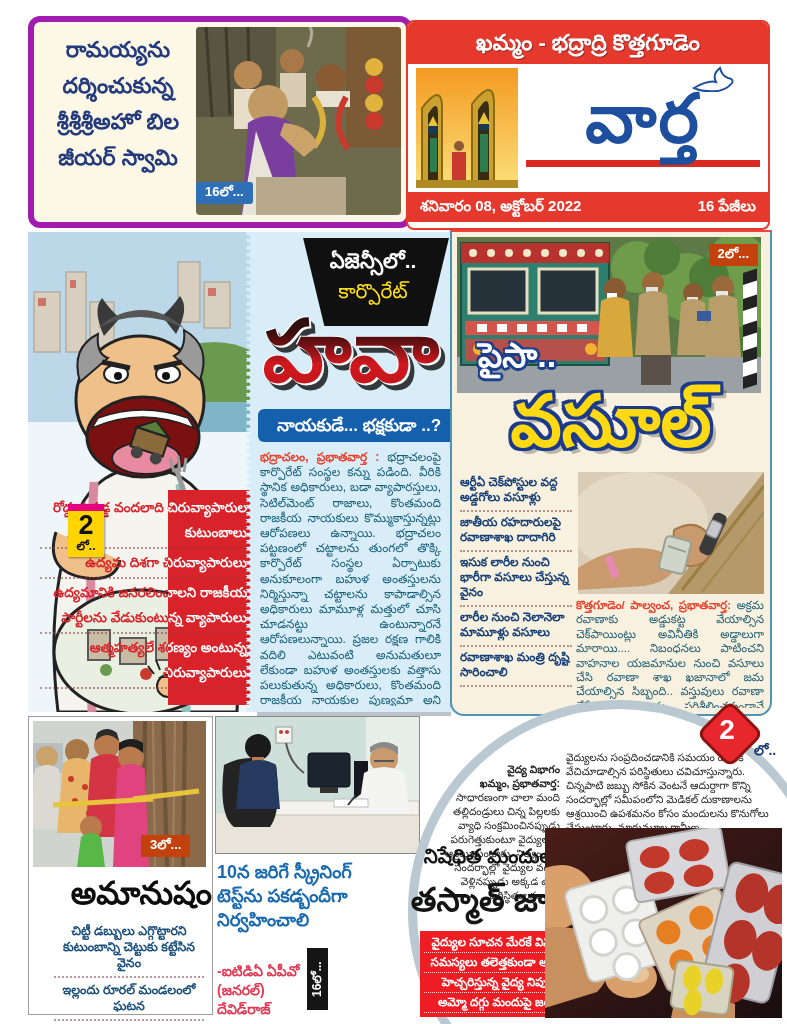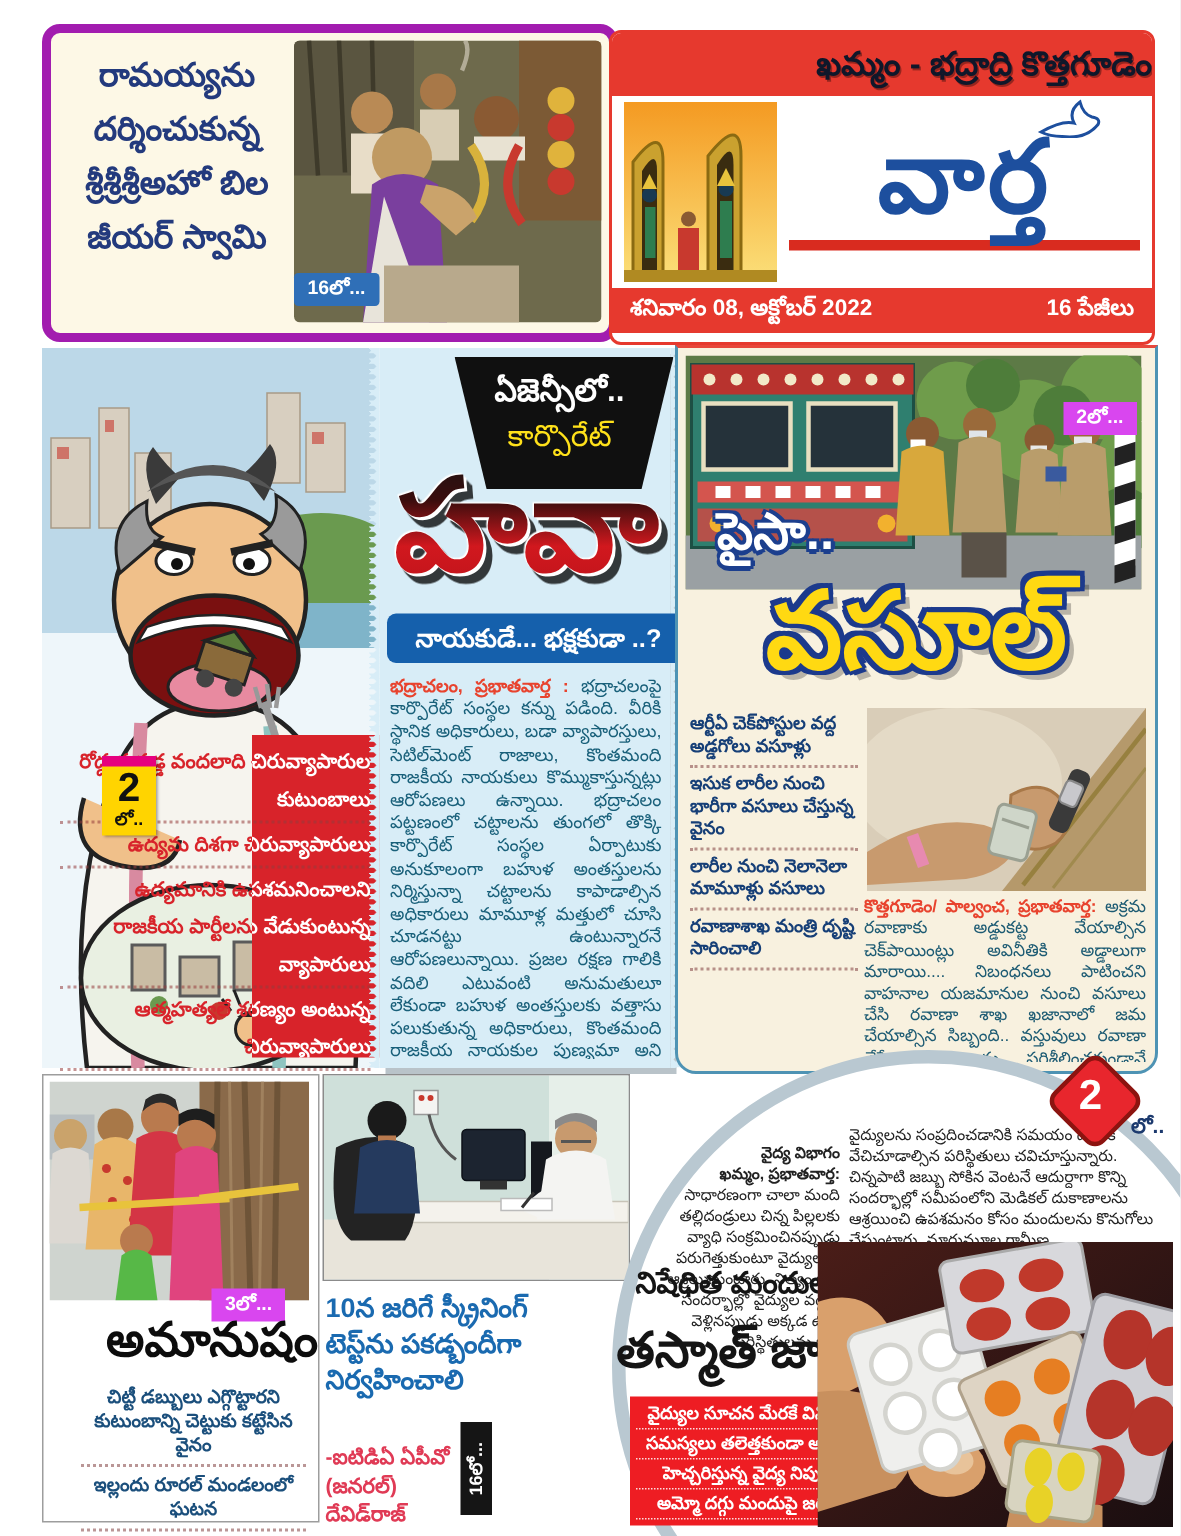--- a/index.html
+++ b/index.html
@@ -14,21 +14,21 @@
   .tl-head{position:absolute;left:8px;top:10px;width:152px;height:182px;overflow:hidden;
            color:#233a7d;font-weight:bold;font-size:22px;line-height:36px;text-align:center;}
   .tl-photo{position:absolute;right:5px;top:5px;border-radius:4px;overflow:hidden;}
   .badge-blue{background:#2f6fb7;color:#fff;font-size:13px;font-weight:bold;
               padding:2px 9px;border-radius:3px;}
   .tl-badge{position:absolute;left:162px;top:160px;}
 
   
   .masthead{left:406px;top:20px;width:360px;height:206px;background:#fff;
             border:2px solid #e6392e;border-radius:8px;overflow:hidden;}
-  .mh-banner{height:42px;line-height:42px;background:#e6392e;color:#0f172a;text-align:right;
+  .mh-banner{height:42px;line-height:42px;background:#e6392e;color:#ffffff;text-align:center;
              font-size:22px;font-weight:bold;text-shadow:1px 1px 0 rgba(0,0,0,.35);}
   .mh-mid{position:relative;height:128px;background:#fff;}
   .mh-deity{position:absolute;left:8px;top:4px;}
   .mh-logo-wrap{position:absolute;left:118px;top:2px;right:8px;text-align:center;}
   .mh-dove{position:absolute;right:26px;top:0;}
   .mh-logo{font-size:68px;font-weight:bold;color:#1d4f9e;line-height:104px;letter-spacing:2px;}
   .mh-underline{height:7px;background:#d92b1f;margin-top:-10px;}
   .mh-date{height:30px;background:#e6392e;color:#fff;font-size:15px;font-weight:bold;
            display:flex;justify-content:space-between;align-items:center;padding:0 12px;}
 
@@ -76,21 +76,21 @@
                line-height:33px;overflow:hidden;}
   .mid-body{position:absolute;left:7px;top:218px;width:181px;height:256px;overflow:hidden;
             font-size:12px;line-height:15.2px;color:#19607a;text-align:justify;}
   .dateline{color:#e8432e;font-weight:bold;}
 
   
   .right-panel{left:450px;top:230px;width:318px;height:482px;background:#f8f1df;
                border:2px solid #4e93b4;border-top:2px solid #e8473b;
                border-radius:0 0 14px 14px;overflow:hidden;}
   .truck-photo{position:absolute;left:5px;top:5px;}
-  .badge-dark{background:#d946ef;color:#fff;font-size:13px;font-weight:bold;padding:2px 9px;margin-top:24px;}
+  .badge-dark{background:#c2410c;color:#fff;font-size:13px;font-weight:bold;padding:2px 9px;}
   .vp-badge{position:absolute;top:12px;right:12px;}
   .paisa{position:absolute;left:26px;top:104px;font-size:34px;font-weight:900;color:#fff;
          text-shadow:-2px -2px 0 #1c3f8e,2px -2px 0 #1c3f8e,-2px 2px 0 #1c3f8e,2px 2px 0 #1c3f8e,
                      0 3px 0 #1c3f8e,3px 0 0 #1c3f8e;}
   .vasool{position:absolute;left:0;top:146px;width:100%;text-align:center;font-size:72px;
           font-weight:900;color:#ffd912;line-height:86px;
           text-shadow:-3px -3px 0 #1c3a8c,3px -3px 0 #1c3a8c,-3px 3px 0 #1c3a8c,3px 3px 0 #1c3a8c,
                       0 -3px 0 #1c3a8c,0 3px 0 #1c3a8c,-3px 0 0 #1c3a8c,3px 0 0 #1c3a8c,
                       6px 6px 0 rgba(0,0,0,.25);}
   .points-col{position:absolute;left:8px;top:240px;width:112px;}
@@ -287,21 +287,21 @@
       </g>
       <path d="M28 300 q-12 40 30 46 q30 4 34 -18" fill="#f0c08a" stroke="#222" stroke-width="3"></path>
     </svg>
   </div>
 
   <div class="abs vendor-box">
     <div class="vendor-red"></div>
     <div class="vendor-lines">
         <div class="pt">రోడ్డున పడ్డ వందలాది చిరువ్యాపారుల కుటుంబాలు</div>
         <div class="pt">ఉద్యమ దిశగా చిరువ్యాపారులు</div>
-        <div class="pt">ఉద్యమానికి ఉపశమనించాలని రాజకీయ పార్టీలను వేడుకుంటున్న వ్యాపారులు</div>
+        <div class="pt">ఉద్యమానికి జనరలించాలని రాజకీయ పార్టీలను వేడుకుంటున్న వ్యాపారులు</div>
         <div class="pt">ఆత్మహత్యలే శరణ్యం అంటున్న చిరువ్యాపారులు</div>
       </div>
   </div>
 
   <div class="abs badge-2">
     <div class="strip"></div>
     <div class="n">2</div>
     <div class="s">లో..</div>
   </div>
 
@@ -389,20 +389,21 @@
           <rect x="259" y="54" width="12" height="7" fill="#e8e8e8"></rect>
         <path d="M252 62 q14 -8 28 0 l4 58 h-36 z" fill="#b99d6b"></path>
         <rect x="240" y="74" width="14" height="10" fill="#3a5a9e"></rect>
       </g>
     </svg>
     <span class="badge-dark vp-badge">2లో...</span>
     <div class="paisa">పైసా..</div>
     <div class="vasool">వసూల్</div>
     <div class="points-col">
         <div class="pt">ఆర్టీఏ చెక్‌పోస్టుల వద్ద అడ్డగోలు వసూళ్లు</div>
+        <div class="pt">జాతీయ రహదారులపై రవాణాశాఖ దాదాగిరి</div>
         <div class="pt">ఇసుక లారీల నుంచి భారీగా వసూలు చేస్తున్న వైనం</div>
         <div class="pt">లారీల నుంచి నెలానెలా మామూళ్లు వసూలు</div>
         <div class="pt">రవాణాశాఖ మంత్రి దృష్టి సారించాలి</div>
       </div>
     <svg class="bribe-photo" width="186" height="122" viewBox="0 0 186 122">
       <rect width="186" height="122" fill="#d9cdb8"></rect>
       <ellipse cx="60" cy="50" rx="70" ry="50" fill="#e4dac6"></ellipse>
       <path d="M186 0 L90 122 h96 z" fill="#b5996b"></path>
       <path d="M186 14 L104 118" stroke="#97803f" stroke-width="3" fill="none"></path>
       <path d="M186 40 L124 120" stroke="#a08a4e" stroke-width="2" fill="none"></path>

